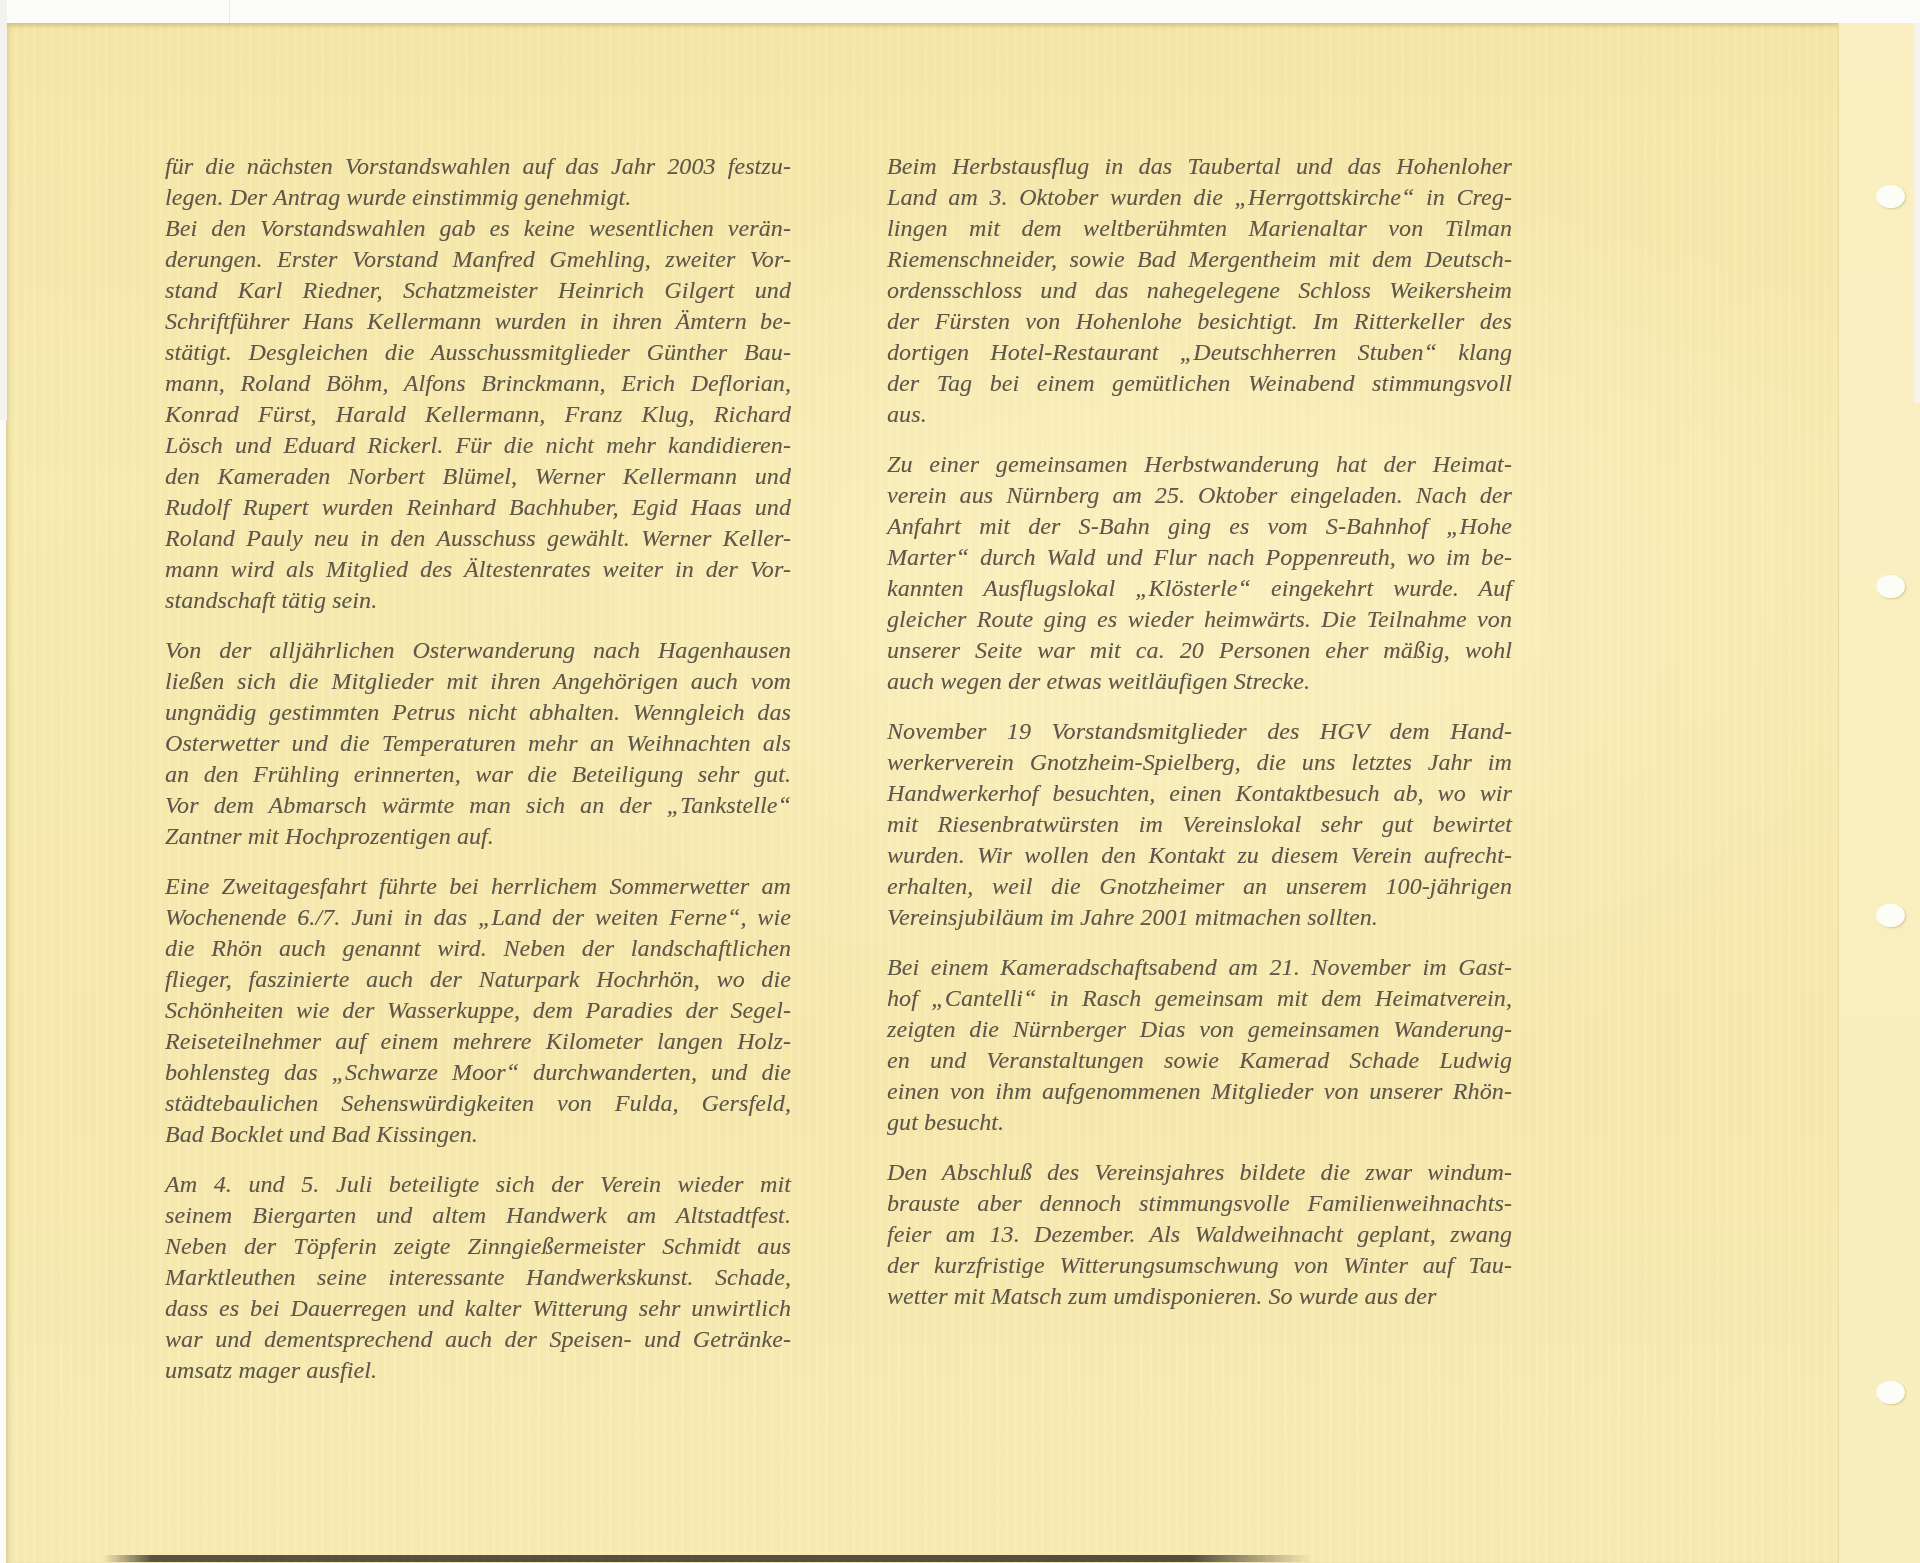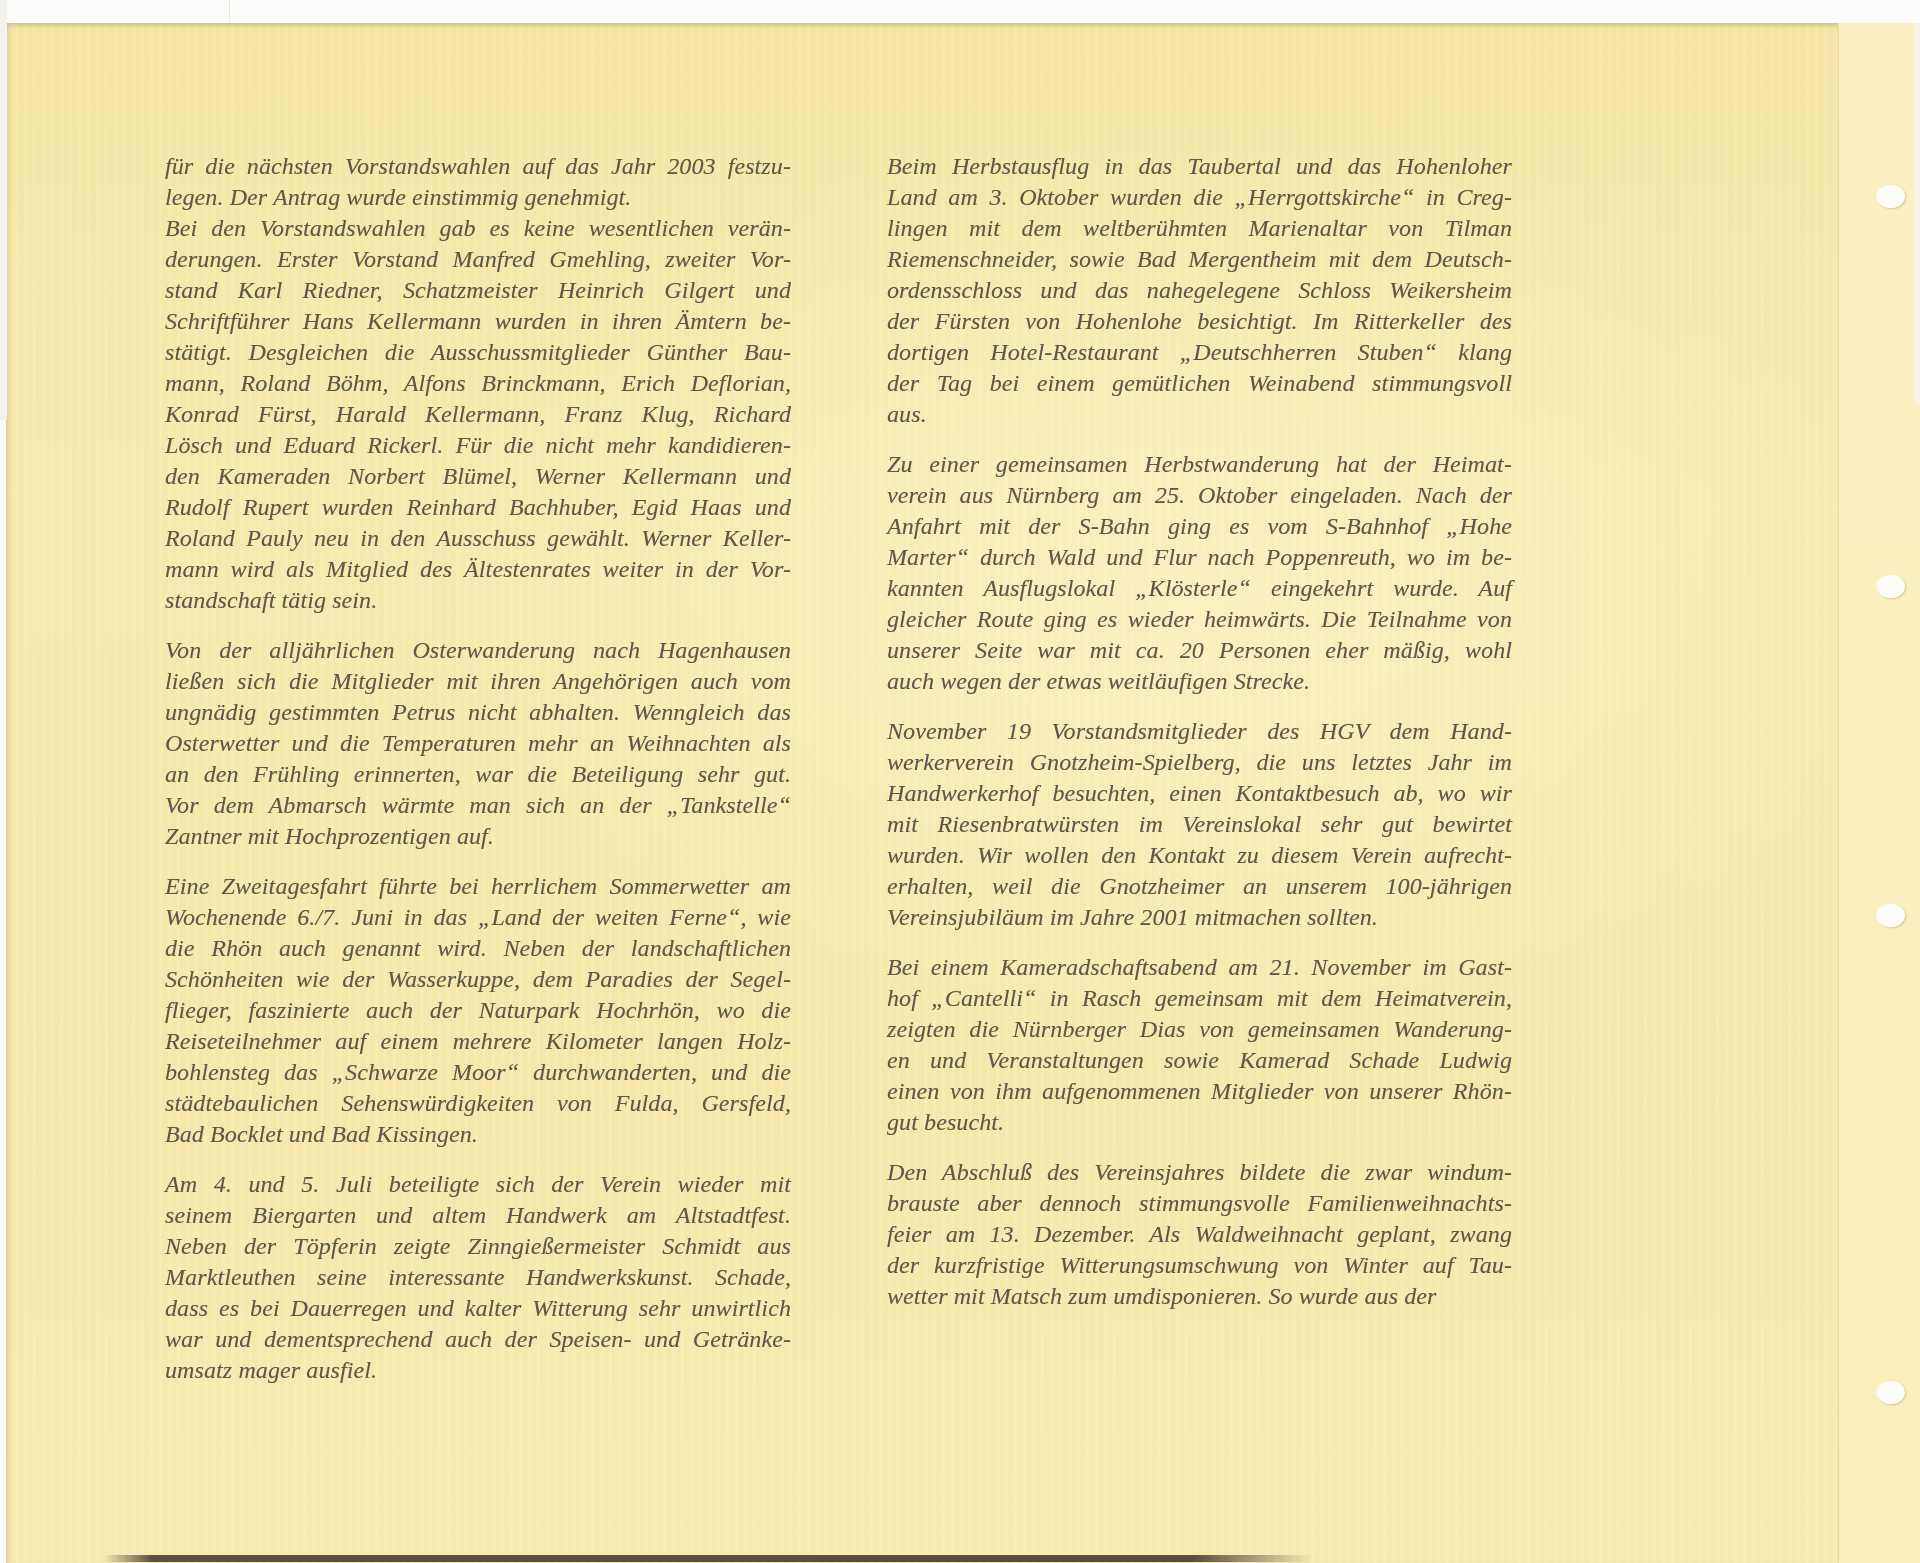--- a/index.html
+++ b/index.html
@@ -127,22 +127,22 @@
         <div class="line">ungnädig gestimmten Petrus nicht abhalten. Wenngleich das</div>
         <div class="line">Osterwetter und die Temperaturen mehr an Weihnachten als</div>
         <div class="line">an den Frühling erinnerten, war die Beteiligung sehr gut.</div>
         <div class="line">Vor dem Abmarsch wärmte man sich an der „Tankstelle“</div>
         <div class="line flush">Zantner mit Hochprozentigen auf.</div>
       </div>
       <div class="para">
         <div class="line">Eine Zweitagesfahrt führte bei herrlichem Sommerwetter am</div>
         <div class="line">Wochenende 6./7. Juni in das „Land der weiten Ferne“, wie</div>
         <div class="line">die Rhön auch genannt wird. Neben der landschaftlichen</div>
+        <div class="line">flieger, faszinierte auch der Naturpark Hochrhön, wo die</div>
         <div class="line">Schönheiten wie der Wasserkuppe, dem Paradies der Segel-</div>
-        <div class="line">flieger, faszinierte auch der Naturpark Hochrhön, wo die</div>
         <div class="line">Reiseteilnehmer auf einem mehrere Kilometer langen Holz-</div>
         <div class="line">bohlensteg das „Schwarze Moor“ durchwanderten, und die</div>
         <div class="line">städtebaulichen Sehenswürdigkeiten von Fulda, Gersfeld,</div>
         <div class="line flush">Bad Bocklet und Bad Kissingen.</div>
       </div>
       <div class="para">
         <div class="line">Am 4. und 5. Juli beteiligte sich der Verein wieder mit</div>
         <div class="line">seinem Biergarten und altem Handwerk am Altstadtfest.</div>
         <div class="line">Neben der Töpferin zeigte Zinngießermeister Schmidt aus</div>
         <div class="line">Marktleuthen seine interessante Handwerkskunst. Schade,</div>

